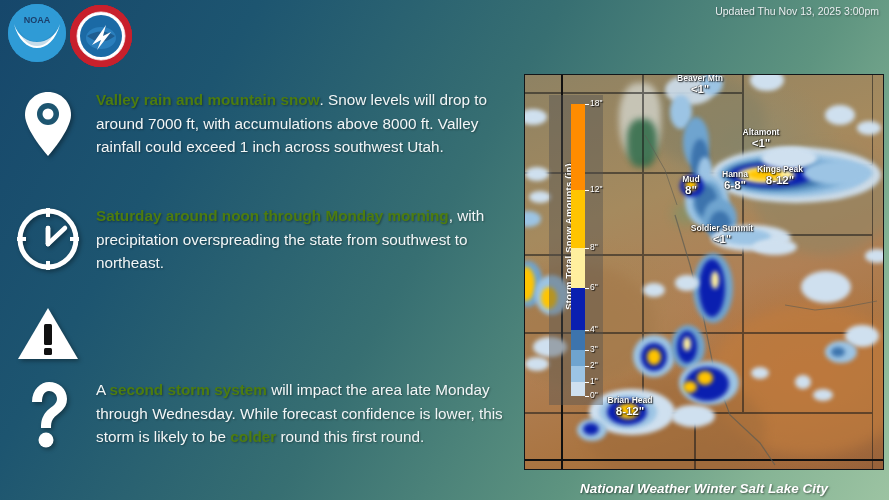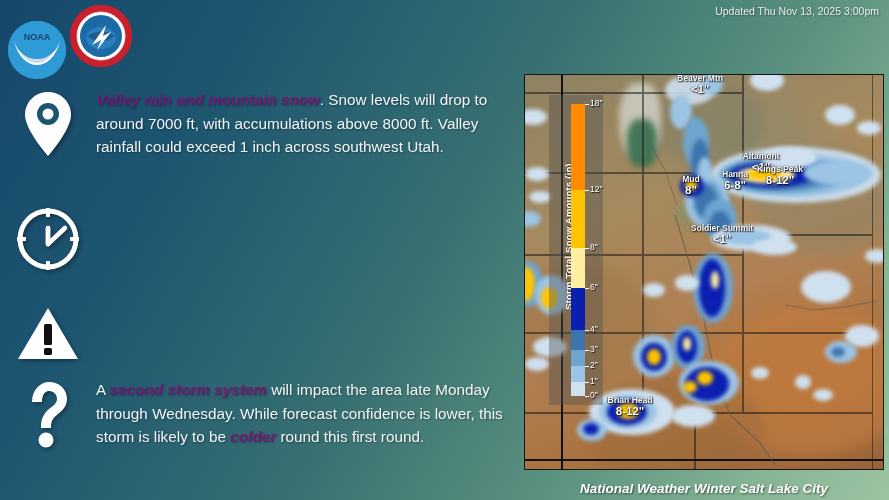--- a/index.html
+++ b/index.html
@@ -5,21 +5,21 @@
   * { margin:0; padding:0; box-sizing:border-box; }
   html,body { width:889px; height:500px; overflow:hidden; }
   body {
     font-family:"Liberation Sans", sans-serif;
     background:linear-gradient(120deg,#16476b 0%,#1d5570 22%,#376f72 48%,#5e9480 72%,#86b495 88%,#9cc3a2 100%);
     position:relative;
   }
 
   
   #header { position:absolute; left:0; top:0; width:889px; height:76px; }
-  .logo { position:absolute; top:21px; border-radius:50%; }
+  .logo { position:absolute; top:4px; border-radius:50%; }
   #noaa-logo { left:8px; width:58px; height:58px; background:radial-gradient(circle at 50% 40%,#2f9bd6 0%,#2f9bd6 55%,#1c73ad 100%); }
   #nws-logo { left:70px; width:62px; height:62px; top:5px; background:#c8202c; }
 
   #title-block { position:absolute; left:140px; top:2px; }
   #main-title {
     font-size:38px; font-weight:bold; color:#ffffff; letter-spacing:-0.5px;
     line-height:42px; text-shadow:2px 2px 3px rgba(0,0,0,.45);
   }
   #sub-title {
     font-size:21px; font-weight:bold; font-style:italic; color:#ffffff;
@@ -35,21 +35,21 @@
   .bullet { position:absolute; left:0; width:520px; display:flex; }
   .bullet-icon {
     width:96px; flex:0 0 96px; display:flex; align-items:flex-start;
     justify-content:center; padding-top:2px;
   }
   .bullet-icon svg { filter:drop-shadow(2px 2px 2px rgba(0,0,0,.35)); }
   .bullet-text {
     font-size:15.3px; line-height:23.5px; color:#f2f6f7; padding-right:10px;
     text-shadow:1px 1px 2px rgba(0,0,0,.35);
   }
-  .bullet-text b { color:#701a75; font-weight:bold;font-style:italic; }
+  .bullet-text b { color:#4d7c0f; font-weight:bold; }
 
   #bullet-0 { top:8px; }
   #bullet-1 { top:124px; }
   #bullet-2 { top:225px; }
   #bullet-3 { top:298px; }
 
   
   #map-panel { position:absolute; left:524px; top:50px; width:360px; height:448px; }
   #map-title {
     text-align:center; font-size:14px; font-weight:bold; font-style:italic;
@@ -153,20 +153,23 @@
       <svg width="66" height="66" viewBox="0 0 66 66">
         <circle cx="33" cy="33" r="28" fill="none" stroke="#ffffff" stroke-width="5"></circle>
         <rect x="31" y="2" width="4" height="9" fill="#ffffff"></rect>
         <rect x="31" y="55" width="4" height="9" fill="#ffffff"></rect>
         <rect x="2" y="31" width="9" height="4" fill="#ffffff"></rect>
         <rect x="55" y="31" width="9" height="4" fill="#ffffff"></rect>
         <path d="M33 38 L33 22" stroke="#ffffff" stroke-width="4.5" stroke-linecap="round" transform="rotate(0 33 38)"></path>
         <line x1="33" y1="38" x2="33" y2="22" stroke="#ffffff" stroke-width="4.5" stroke-linecap="round"></line>
         <line x1="33" y1="38" x2="50" y2="22" stroke="#ffffff" stroke-width="4.5" stroke-linecap="round"></line>
       </svg>
+    </div>
+    <div class="bullet-text">
+      <b>Saturday around noon through Monday morning</b><span>, with precipitation overspreading the state from southwest to northeast.</span>
     </div>
   </div>
 
   <div class="bullet" id="bullet-2">
     <div class="bullet-icon">
       <svg width="62" height="54" viewBox="0 0 62 54">
         <path d="M31 1 L61 52 L1 52 Z" fill="#ffffff"></path>
         <rect x="27" y="17" width="8" height="21" rx="1.5" fill="#111111"></rect>
         <rect x="27" y="41" width="8" height="7" rx="1.5" fill="#111111"></rect>
       </svg>
@@ -351,21 +354,21 @@
           <em></em>
             <i>0"</i>
         </div>
       </div>
     </div>
 
     <div class="maplabel" style="left:135px;top:-2px;width:80px;">
       <span class="nm">Beaver Mtn</span>
       <span class="amt">&lt;1"</span>
     </div>
-    <div class="maplabel" style="left:196px;top:76px;width:80px;">
+    <div class="maplabel" style="left:196px;top:52px;width:80px;">
       <span class="nm">Altamont</span>
       <span class="amt">&lt;1"</span>
     </div>
     <div class="maplabel" style="left:210px;top:89px;width:90px;">
       <span class="nm">Kings Peak</span>
       <span class="amt">8-12"</span>
     </div>
     <div class="maplabel" style="left:178px;top:94px;width:64px;">
       <span class="nm">Hanna</span>
       <span class="amt">6-8"</span>

